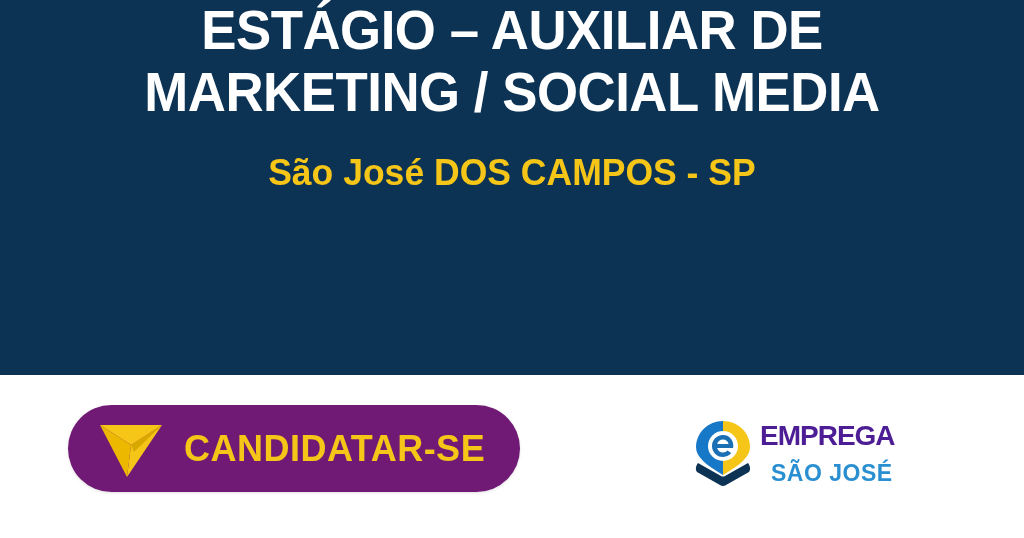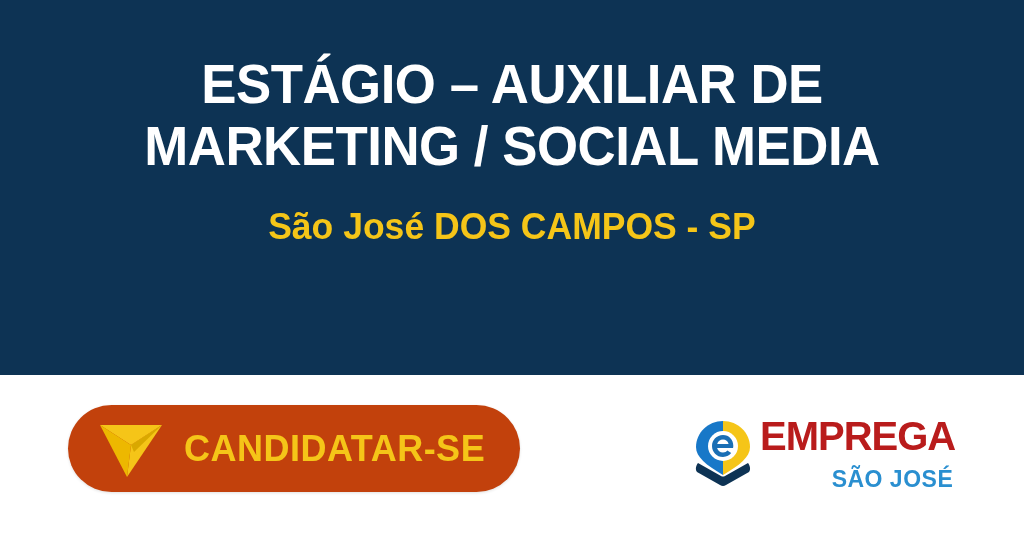--- a/index.html
+++ b/index.html
@@ -24,21 +24,20 @@
     left: 0;
     top: 0;
     width: 1024px;
     height: 375px;
     background: #0d3354;
     display: flex;
     flex-direction: column;
     align-items: center;
     justify-content: flex-start;
     box-sizing: border-box;
-    padding-top: 54px;
   }
   .hero-title {
     width: 900px;
     margin: 0;
     text-align: center;
     color: #ffffff;
     font-family: "Liberation Sans", sans-serif;
     font-weight: 700;
     font-size: 55px;
     line-height: 1.12;
@@ -70,21 +69,21 @@
     background: #ffffff;
   }
 
   
   .cta-button {
     position: absolute;
     left: 68px;
     top: 405px;
     width: 452px;
     height: 87px;
-    background: #c2410c;
+    background: #701a75;
     border: none;
     border-radius: 44px;
     display: flex;
     align-items: center;
     justify-content: flex-start;
     padding: 0 0 0 30px;
     box-sizing: border-box;
     cursor: pointer;
     box-shadow: 0 1px 3px rgba(0,0,0,0.12);
   }
@@ -122,24 +121,24 @@
   }
   .logo-text {
     margin-left: 6px;
     display: flex;
     flex-direction: column;
     align-items: flex-end;
     justify-content: center;
     line-height: 1;
   }
   .logo-word-main {
-    color: #b91c1c;
+    color: #4c1d95;
     font-family: "Liberation Sans", sans-serif;
     font-weight: 700;
-    font-size: 40px;
+    font-size: 28px;
     letter-spacing: -1px;
     line-height: 1;
   }
   .logo-word-sub {
     color: #2a8fd0;
     font-family: "Liberation Sans", sans-serif;
     font-weight: 700;
     font-size: 23px;
     letter-spacing: 0.5px;
     line-height: 1;

